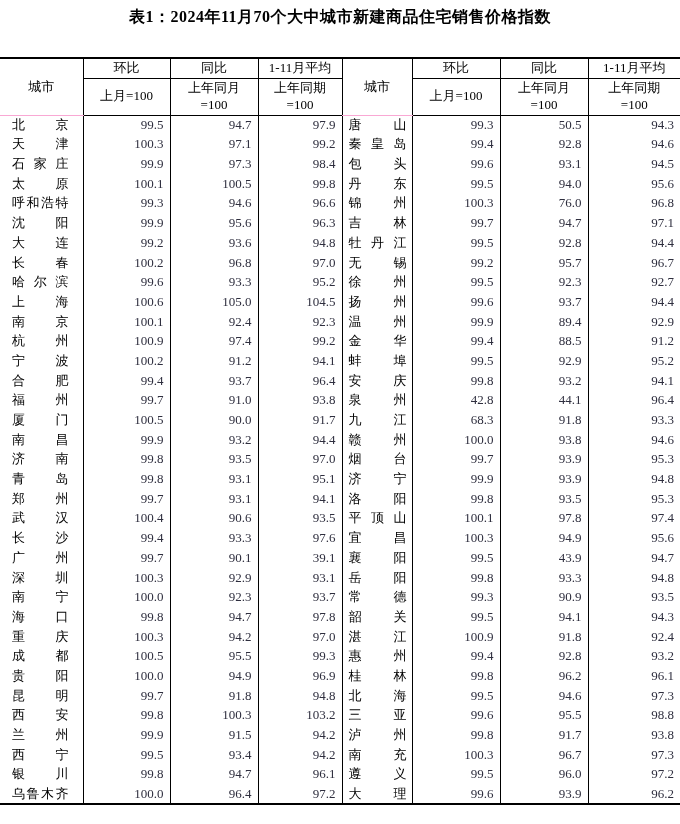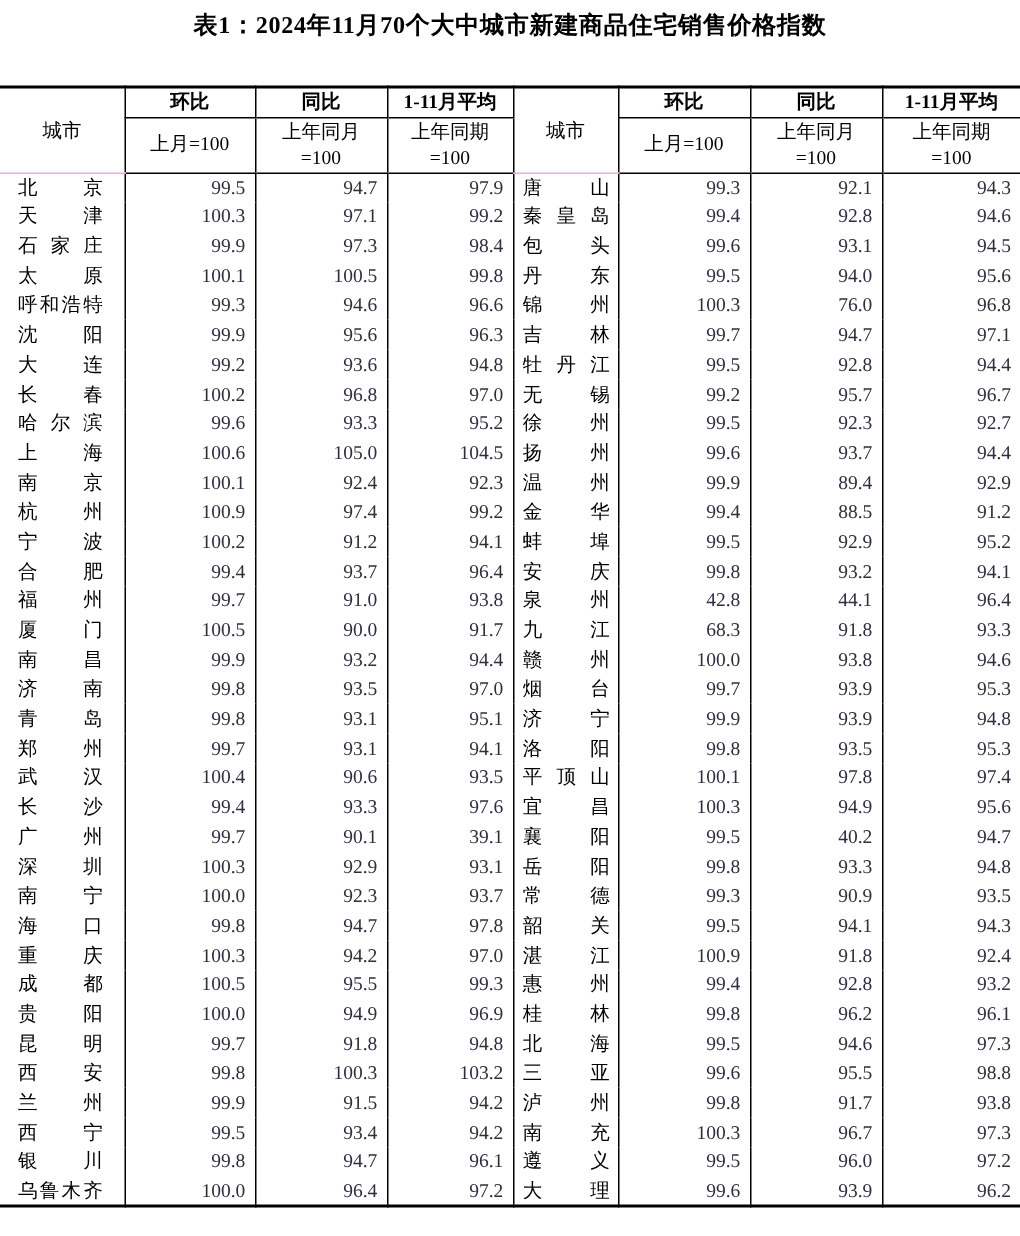--- a/index.html
+++ b/index.html
@@ -39,21 +39,21 @@
     font-weight: normal;
     font-size: 13px;
     line-height: 1.25;
     box-sizing: border-box;
     overflow: hidden;
   }
   
   th.bl, td.bl { border-left: 1px solid #000; }
   
   thead th { text-align: center; vertical-align: middle; }
-  th.top-h { height: 20px; border-bottom: 1px solid #000; font-weight: bold; }
+  th.top-h { height: 20px; border-bottom: 1px solid #000; }
   th.sub-h { height: 37px; border-bottom: 1px solid #000; }
   th.city-h { border-bottom: 1px solid #f9a8d4; }
   
   tbody td { height: 19.7px; vertical-align: middle; }
   td.num {
     text-align: right;
     padding-right: 6px;
     color: #2e2e3e;
   }
   td.city .cjust {
@@ -124,21 +124,21 @@
           <td class="num bl">99.5</td>
           <td class="num bl">94.7</td>
           <td class="num bl">97.9</td>
           <td class="city city-r bl">
             <span class="cjust">
               <span>唐</span>
               <span>山</span>
             </span>
           </td>
           <td class="num bl">99.3</td>
-          <td class="num bl">92.1</td>
+          <td class="num bl">50.5</td>
           <td class="num bl">94.3</td>
         </tr>
         <tr>
           <td class="city city-l">
             <span class="cjust">
               <span>天</span>
               <span>津</span>
             </span>
           </td>
           <td class="num bl">100.3</td>
@@ -571,21 +571,21 @@
           <td class="num bl">99.7</td>
           <td class="num bl">90.1</td>
           <td class="num bl">39.1</td>
           <td class="city city-r bl">
             <span class="cjust">
               <span>襄</span>
               <span>阳</span>
             </span>
           </td>
           <td class="num bl">99.5</td>
-          <td class="num bl">40.2</td>
+          <td class="num bl">43.9</td>
           <td class="num bl">94.7</td>
         </tr>
         <tr>
           <td class="city city-l">
             <span class="cjust">
               <span>深</span>
               <span>圳</span>
             </span>
           </td>
           <td class="num bl">100.3</td>

